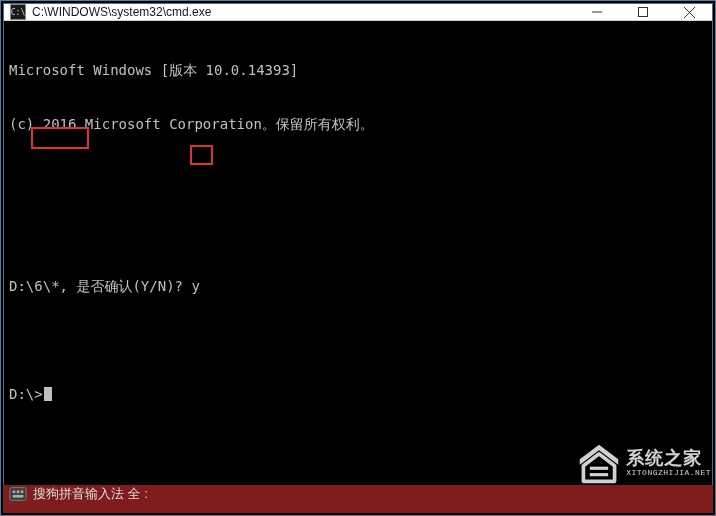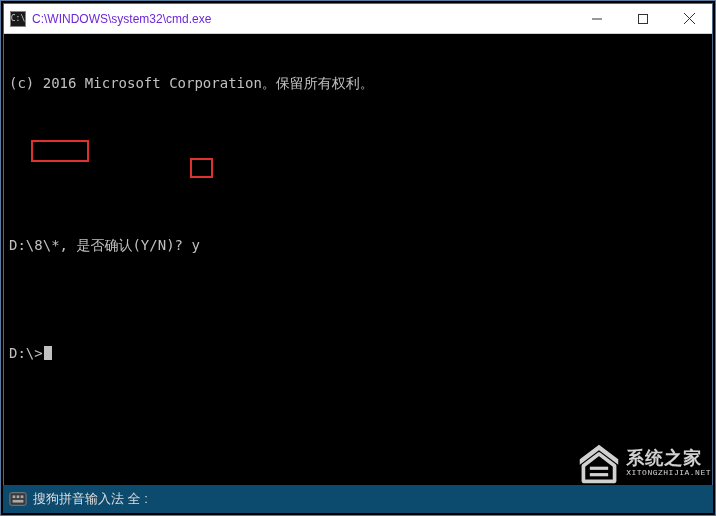--- a/index.html
+++ b/index.html
@@ -36,21 +36,21 @@
     margin-right: 6px;
     display: flex;
     align-items: center;
     justify-content: center;
     font-size: 8px;
     font-family: monospace;
     color: #ccc;
   }
   .titlebar-title {
     font-size: 12px;
-    color: #6d28d9;
+    color: #0f172a;
     flex: 1;
   }
   .win-controls {
     display: flex;
     height: 100%;
   }
   .win-btn {
     width: 46px;
     height: 100%;
     display: flex;
@@ -92,23 +92,23 @@
   .redact {
     display: inline-block;
     width: 40px; height: 14px;
     background: #000;
     vertical-align: text-bottom;
   }
   .taskbar {
     position: absolute;
     left: 2px; right: 2px; bottom: 2px;
     height: 28px;
-    background: #0c4a6e;
-    display: flex;
-    align-items: center;
+    background: #7f1d1d;
+    display: flex;
+    align-items: flex-start;
     padding: 0 6px;
     color: #ddd;
     font-size: 13px;
   }
   .ime-icon {
     width: 18px; height: 18px;
     margin-right: 6px;
     display: inline-flex;
     align-items: center;
     justify-content: center;
@@ -157,24 +157,25 @@
       <div class="win-btn close">
         <svg width="11" height="11" viewBox="0 0 11 11">
             <line x1="0" y1="0" x2="11" y2="11" stroke="#333" stroke-width="1"></line>
             <line x1="11" y1="0" x2="0" y2="11" stroke="#333" stroke-width="1"></line>
           </svg>
       </div>
     </div>
   </div>
 
   <div class="terminal">
+    <div class="line">Microsoft Windows [版本 10.0.14393]</div>
     <div class="line">(c) 2016 Microsoft Corporation。保留所有权利。</div>
     <div class="line"></div>
     <div class="line"></div>
-    <div class="line">D:\8\*, 是否确认(Y/N)? y</div>
+    <div class="line">D:\6\*, 是否确认(Y/N)? y</div>
     <div class="line"></div>
     <div class="line"><span>D:\&gt;</span><span class="cursor"></span></div>
 
     <div class="highlight-box hl1"></div>
     <div class="highlight-box hl2"></div>
   </div>
 </div>
 
 <div class="watermark">
   <svg class="wm-logo" viewBox="0 0 50 48">

